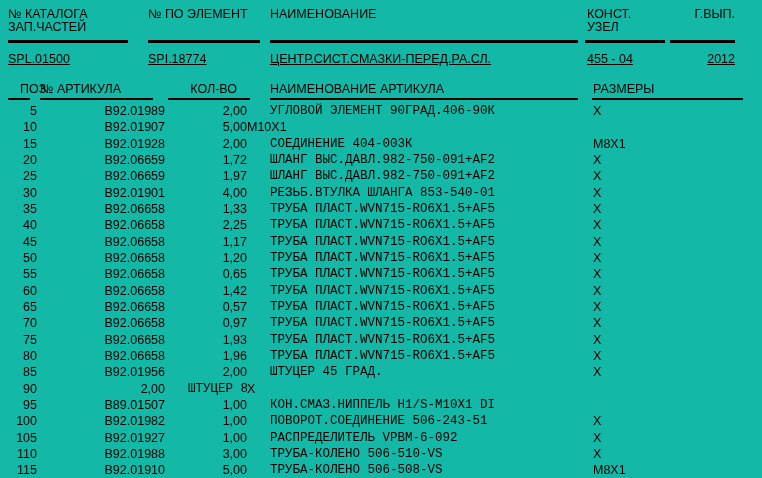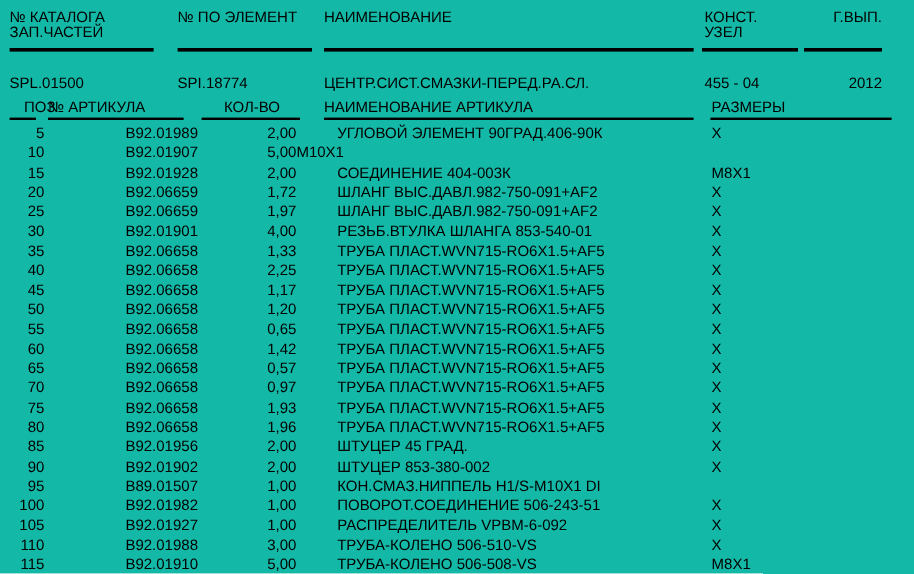--- a/index.html
+++ b/index.html
@@ -16,42 +16,42 @@
   .rule-thin  { height:2px; top:98px; }
 
   
   .c1 { left:8px; }
   .c2 { left:148px; }
   .c3 { left:270px; }
   .c4 { left:587px; }
   .c5 { left:670px; width:65px; text-align:right; }
 
   .hdr-labels { top:8px; }
-  .hdr-values { top:62px; line-height:14px; }
+  .hdr-values { top:52px; line-height:14px;text-decoration:underline; }
 
   
   .t-label { top:82px; line-height:14px; }
   .t-pos   { left:20px; }
   .t-art   { left:40px; }
-  .t-qty   { left:170px; width:80px; text-align:center; }
+  .t-qty   { left:157px; width:80px; text-align:right; }
   .t-name  { left:270px; }
   .t-size  { left:593px; }
 
   
   .rows { position:absolute; top:103px; left:0; width:762px; }
   .row {
     display:grid;
     grid-template-columns:37px 128px 82px 346px 1fr;
     height:16.33px; line-height:16.33px; align-items:center;
   }
   .cell { overflow:hidden; white-space:nowrap; }
   .cell.pos  { text-align:right; }
   .cell.art  { padding-left:23px;text-align:right; }
   .cell.qty  { text-align:right; }
-  .cell.name { padding-left:34px; }
+  .cell.name { padding-left:23px;font-family:Liberation Mono, monospace; }
 </style>
 </head>
 <body>
 
 <div class="doc">
 
   <div class="abs hdr-labels c1">№ КАТАЛОГА
 ЗАП.ЧАСТЕЙ</div>
   <div class="abs hdr-labels c2">№ ПО ЭЛЕМЕНТ</div>
   <div class="abs hdr-labels c3">НАИМЕНОВАНИЕ</div>
@@ -214,21 +214,20 @@
     <div class="row">
       <div class="cell pos">85</div>
       <div class="cell art">B92.01956</div>
       <div class="cell qty">2,00</div>
       <div class="cell name">ШТУЦЕР 45 ГРАД.</div>
       <div class="cell size">X</div>
     </div>
 
     <div class="row">
       <div class="cell pos">90</div>
-      <div class="cell art">B92.01902</div>
       <div class="cell qty">2,00</div>
       <div class="cell name">ШТУЦЕР 853-380-002</div>
       <div class="cell size">X</div>
     </div>
 
     <div class="row">
       <div class="cell pos">95</div>
       <div class="cell art">B89.01507</div>
       <div class="cell qty">1,00</div>
       <div class="cell name">КОН.СМАЗ.НИППЕЛЬ H1/S-M10X1 DI</div>

